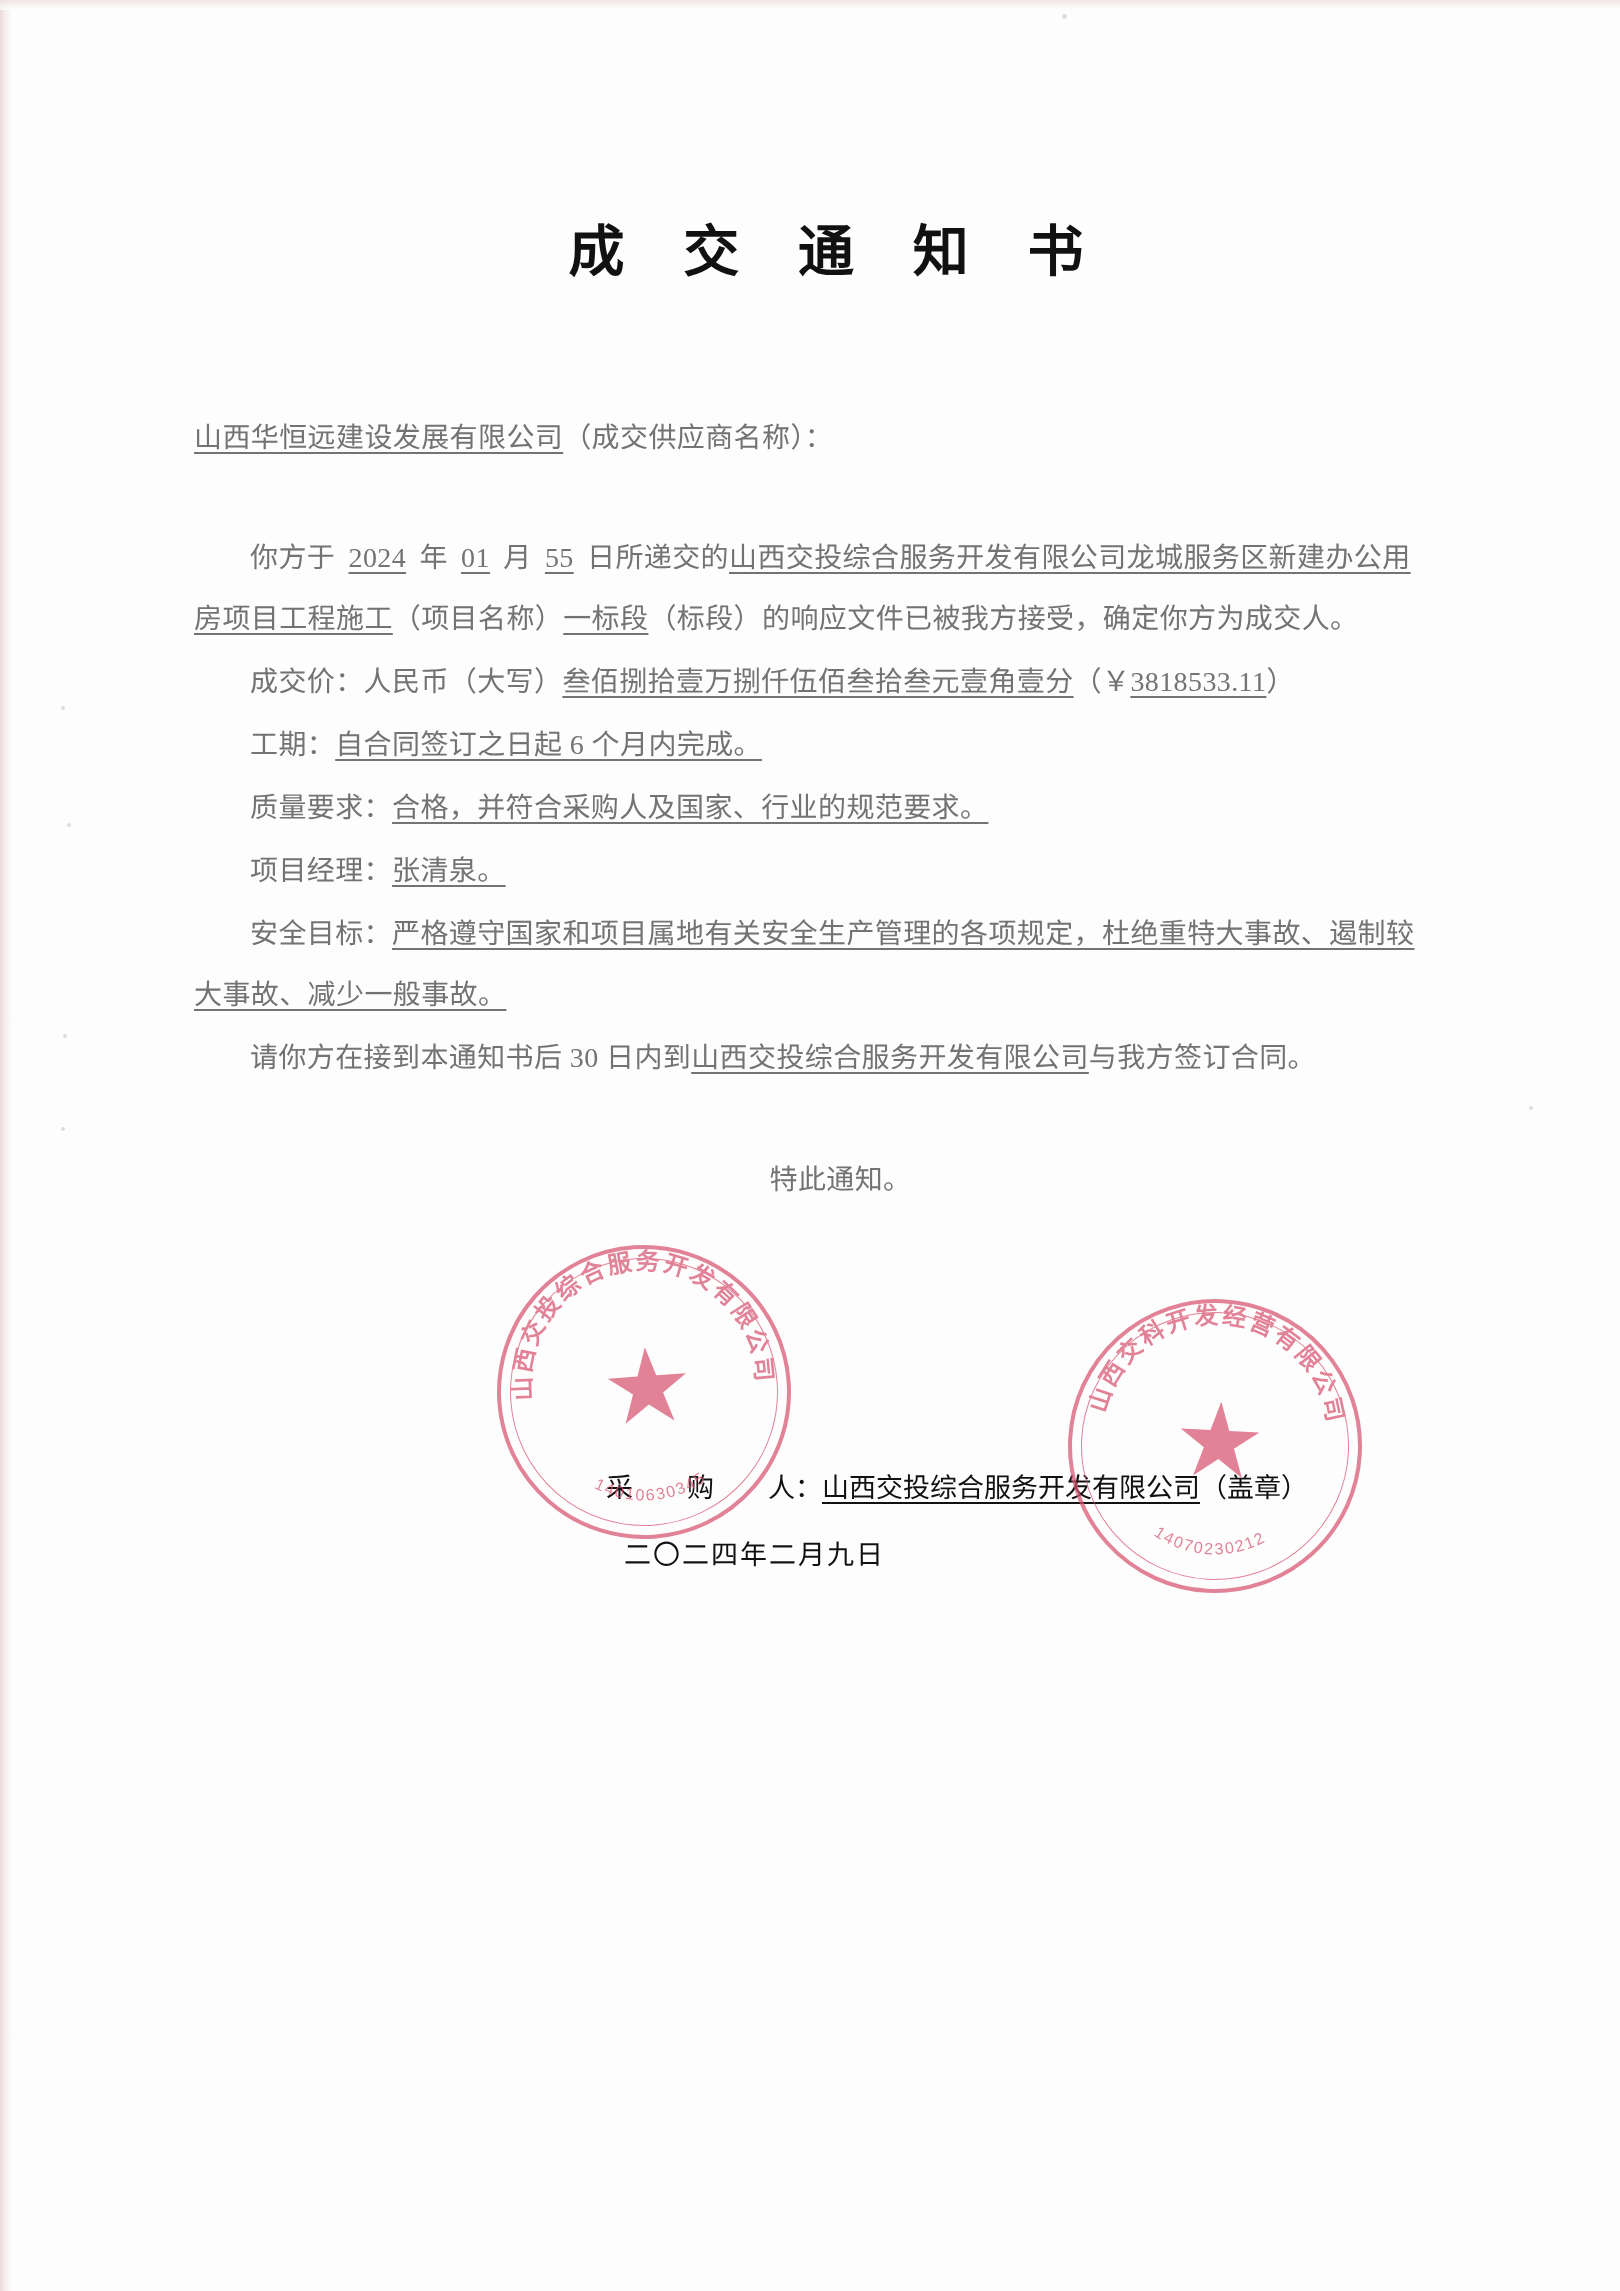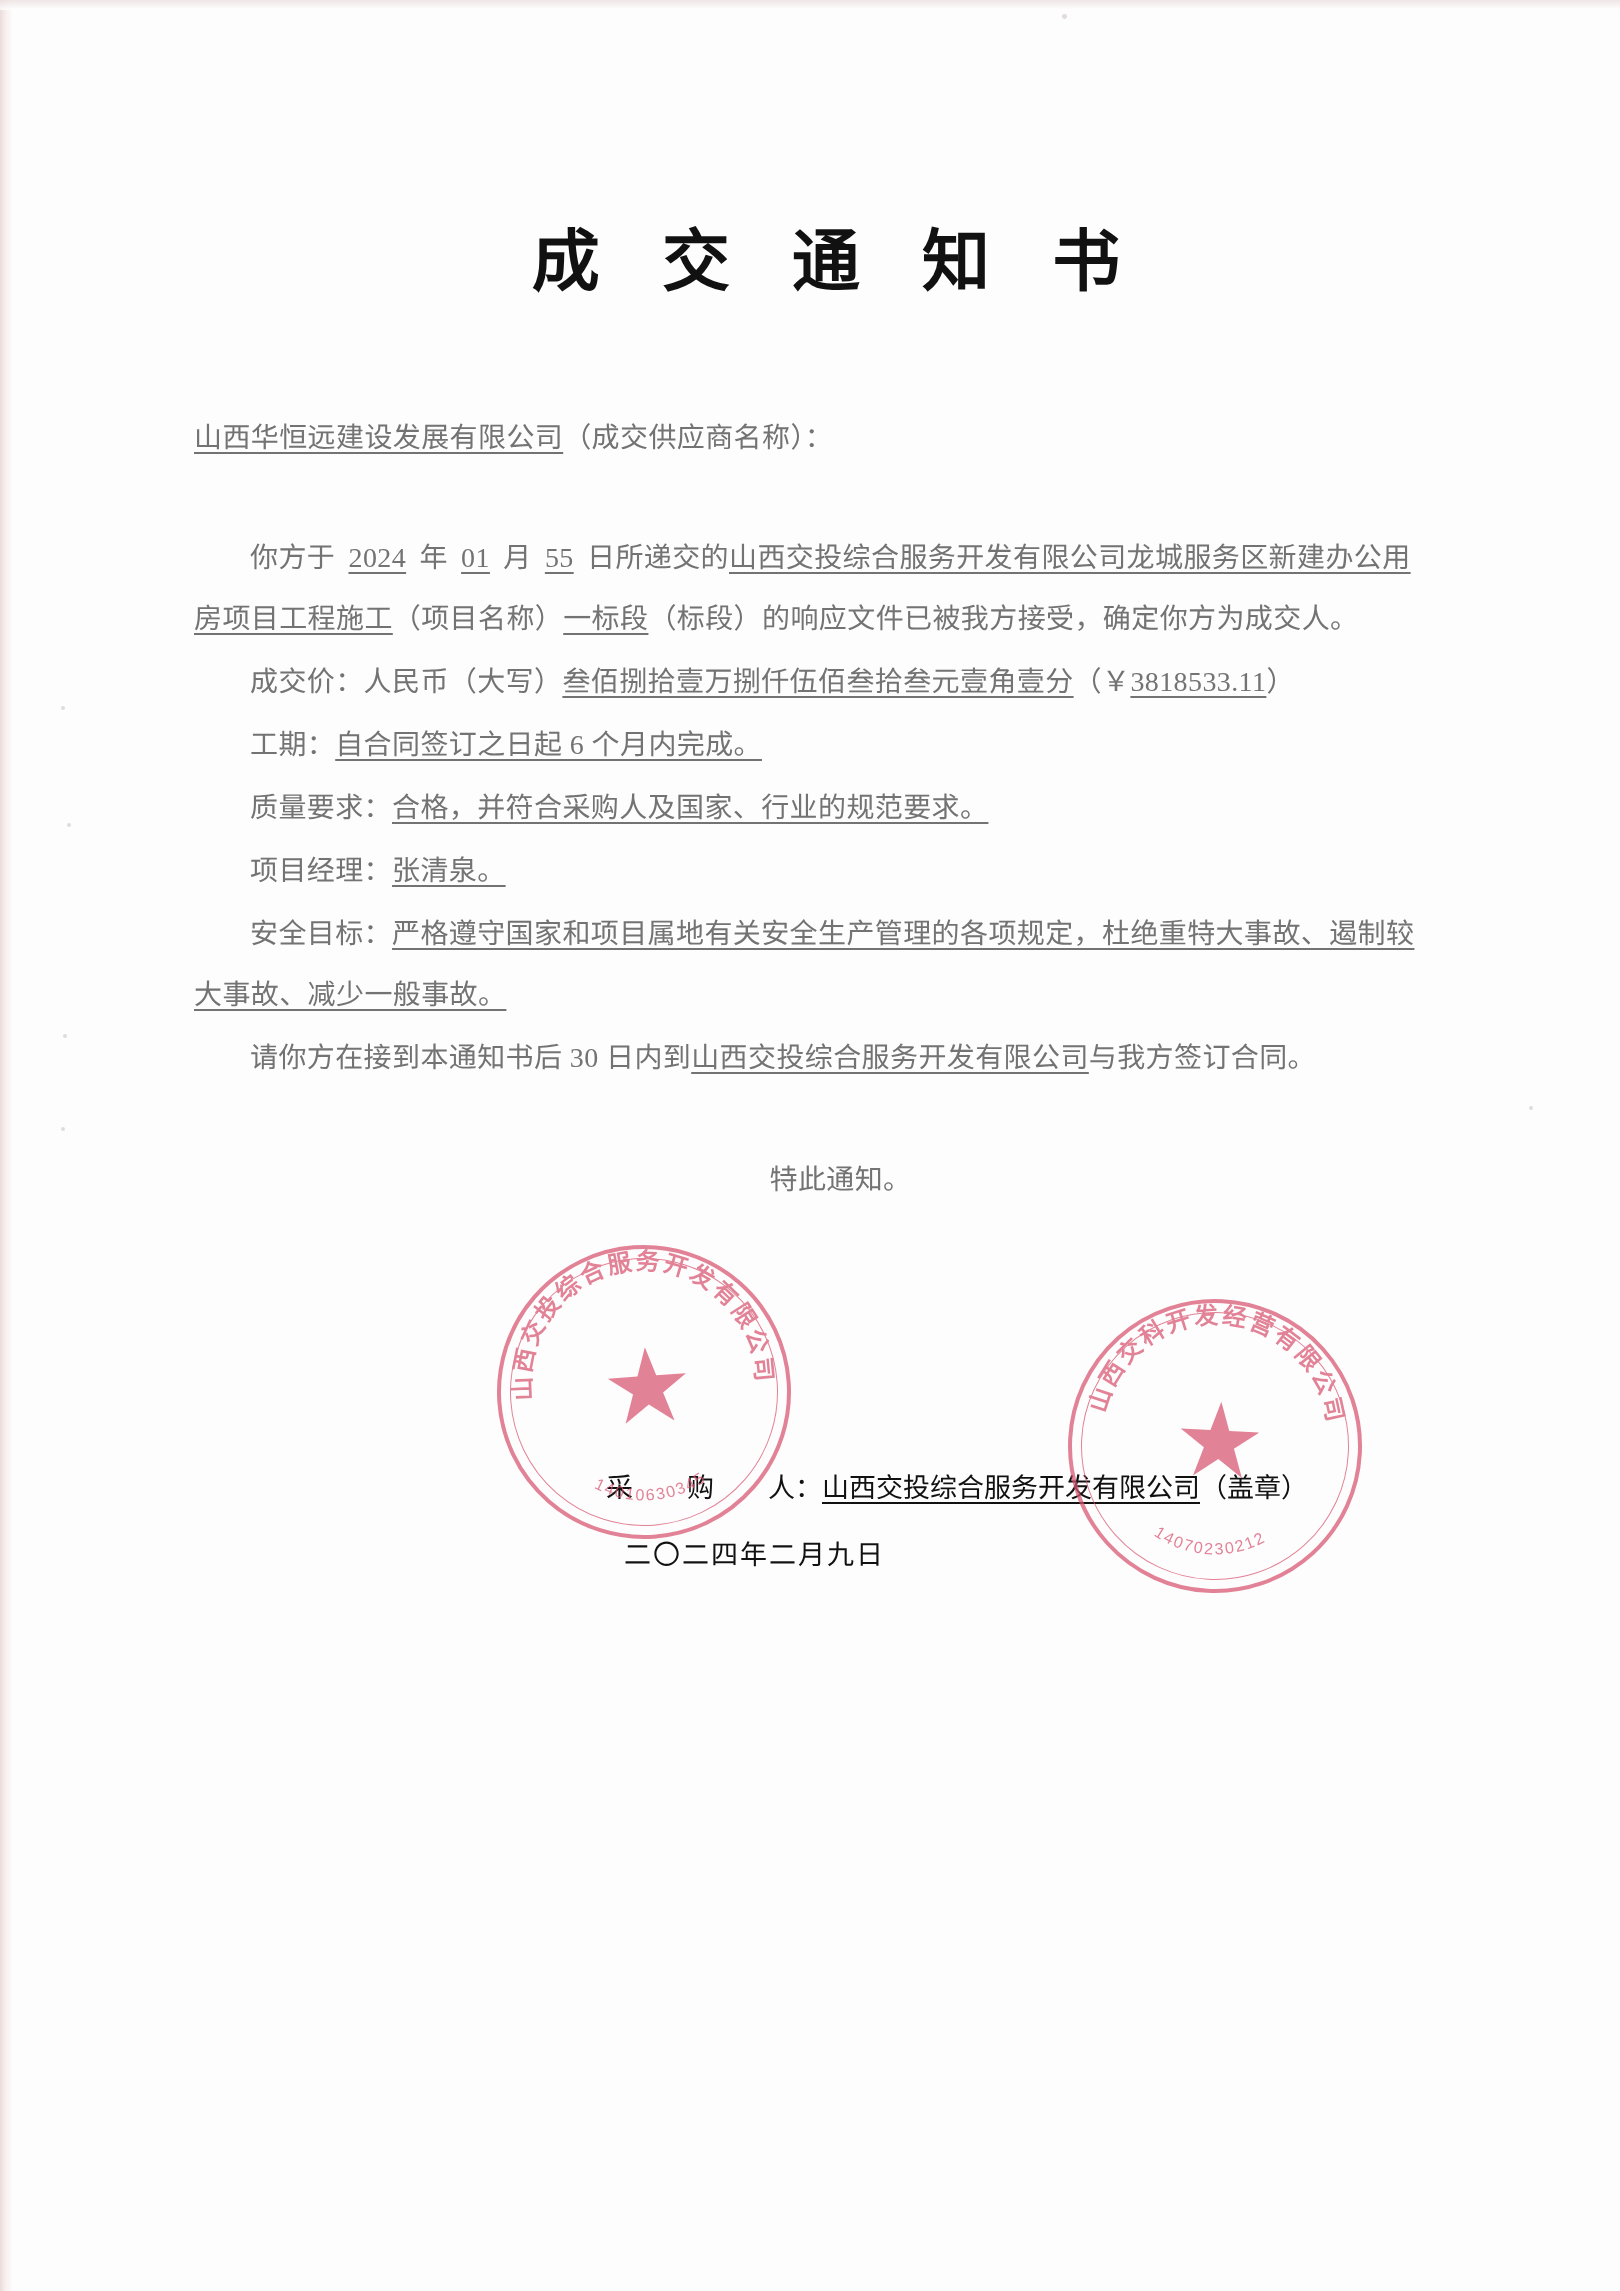--- a/index.html
+++ b/index.html
@@ -49,21 +49,21 @@
   h1.doc-title {
     margin: 0;
     padding: 0;
     position: absolute;
     top: 206px;
     left: 0;
     width: 1264px;
     text-align: center;
     font-family: "Liberation Sans", "DejaVu Sans", sans-serif;
     font-weight: 700;
-    font-size: 68px;
+    font-size: 56px;
     letter-spacing: 21.6px;
     color: #111;
     text-indent: 21.6px;
   }
 
   .body-text {
     position: absolute;
     top: 407px;
     left: 0;
     width: 1237px;

